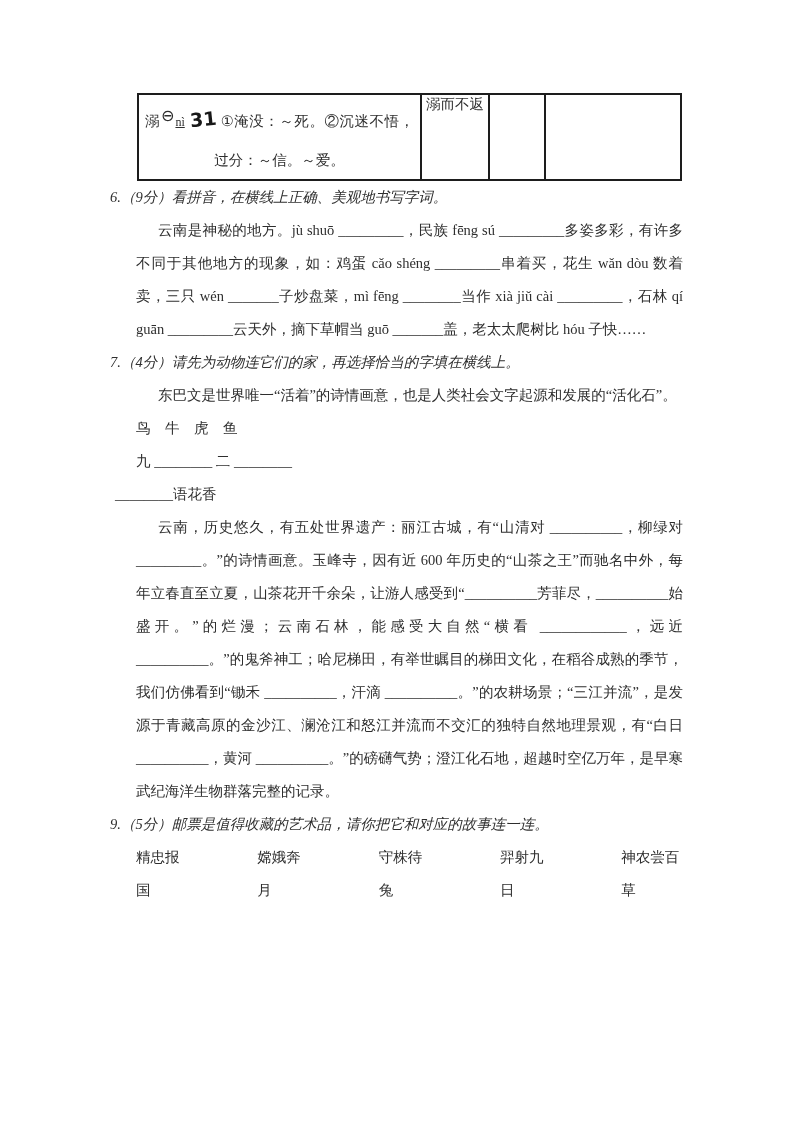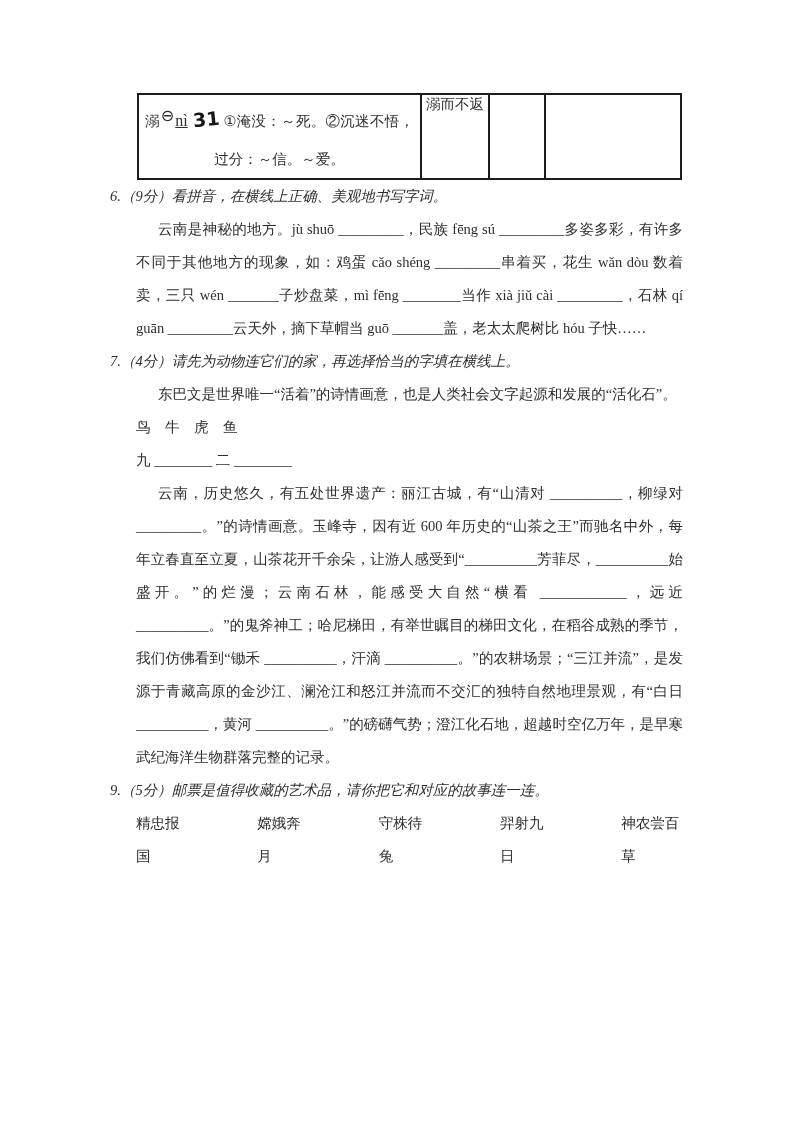--- a/index.html
+++ b/index.html
@@ -23,21 +23,21 @@
     width: 543px;
     margin-left: 27px;
   }
   table.dict td { border: 2px solid #1d1d1d; vertical-align: top; height: 85px; }
   td.c1 { width: 283px; padding: 2px 6px 0 6px; line-height: 38px; text-align: justify; text-align-last: center; }
   td.c2 { width: 68px; text-align: center; vertical-align: bottom; line-height: 16px; }
   td.c3 { width: 56px; }
   td.c4 { width: 136px; }
 
   .sym  { font-family: "DejaVu Sans", sans-serif; font-size: 16px; vertical-align: 5px; margin-left: 1px; }
-  .py   { font-size: 16px; margin: 4px 2px 0 1px; text-decoration: underline; }
+  .py   { font-size: 12px; margin: 4px 2px 0 1px; text-decoration: underline; }
   .mark { display: inline-block; font-family: "DejaVu Sans", sans-serif; font-weight: bold;
           font-size: 19px; line-height: 1; transform: rotate(-6deg); margin: 0 4px 0 3px; color: #171717; }
 
   
   .qt   { white-space: nowrap; font-style: italic; }
   .para { margin: 0 0 0 26px; text-indent: 22px; text-align: justify; }
   .line { margin-left: 26px; }
   .line.outdent { margin-left: 5px; }
   .stamps { display: flex; gap: 72px; margin-left: 26px; }
 </style>
@@ -60,20 +60,21 @@
   <div class="q">
     <div class="qt"><span>6.</span><span>（9分）</span><span>看拼音，在横线上正确、美观地书写字词。</span></div>
     <p class="para">云南是神秘的地方。jù shuō _________，民族 fēng sú _________多姿多彩，有许多不同于其他地方的现象，如：鸡蛋 cǎo shéng _________串着买，花生 wǎn dòu 数着卖，三只 wén _______子炒盘菜，mì fēng ________当作 xià jiǔ cài _________，石林 qí guān _________云天外，摘下草帽当 guō _______盖，老太太爬树比 hóu 子快……</p>
   </div>
 
   <div class="q">
     <div class="qt"><span>7.</span><span>（4分）</span><span>请先为动物连它们的家，再选择恰当的字填在横线上。</span></div>
     <p class="para">东巴文是世界唯一“活着”的诗情画意，也是人类社会文字起源和发展的“活化石”。</p>
     <div class="line">鸟　牛　虎　鱼</div>
     <div class="line">九 ________ 二 ________</div>
+    <div class="line outdent">________语花香</div>
   </div>
 
   <div class="q">
     <p class="para">云南，历史悠久，有五处世界遗产：丽江古城，有“山清对 __________，柳绿对 _________。”的诗情画意。玉峰寺，因有近 600 年历史的“山茶之王”而驰名中外，每年立春直至立夏，山茶花开千余朵，让游人感受到“__________芳菲尽，__________始盛开。”的烂漫；云南石林，能感受大自然“横看 ____________，远近 __________。”的鬼斧神工；哈尼梯田，有举世瞩目的梯田文化，在稻谷成熟的季节，我们仿佛看到“锄禾 __________，汗滴 __________。”的农耕场景；“三江并流”，是发源于青藏高原的金沙江、澜沧江和怒江并流而不交汇的独特自然地理景观，有“白日 __________，黄河 __________。”的磅礴气势；澄江化石地，超越时空亿万年，是早寒武纪海洋生物群落完整的记录。</p>
   </div>
 
   <div class="q">
     <div class="qt"><span>9.</span><span>（5分）</span><span>邮票是值得收藏的艺术品，请你把它和对应的故事连一连。</span></div>
     <div class="stamps">
       <span>精忠报国</span>

